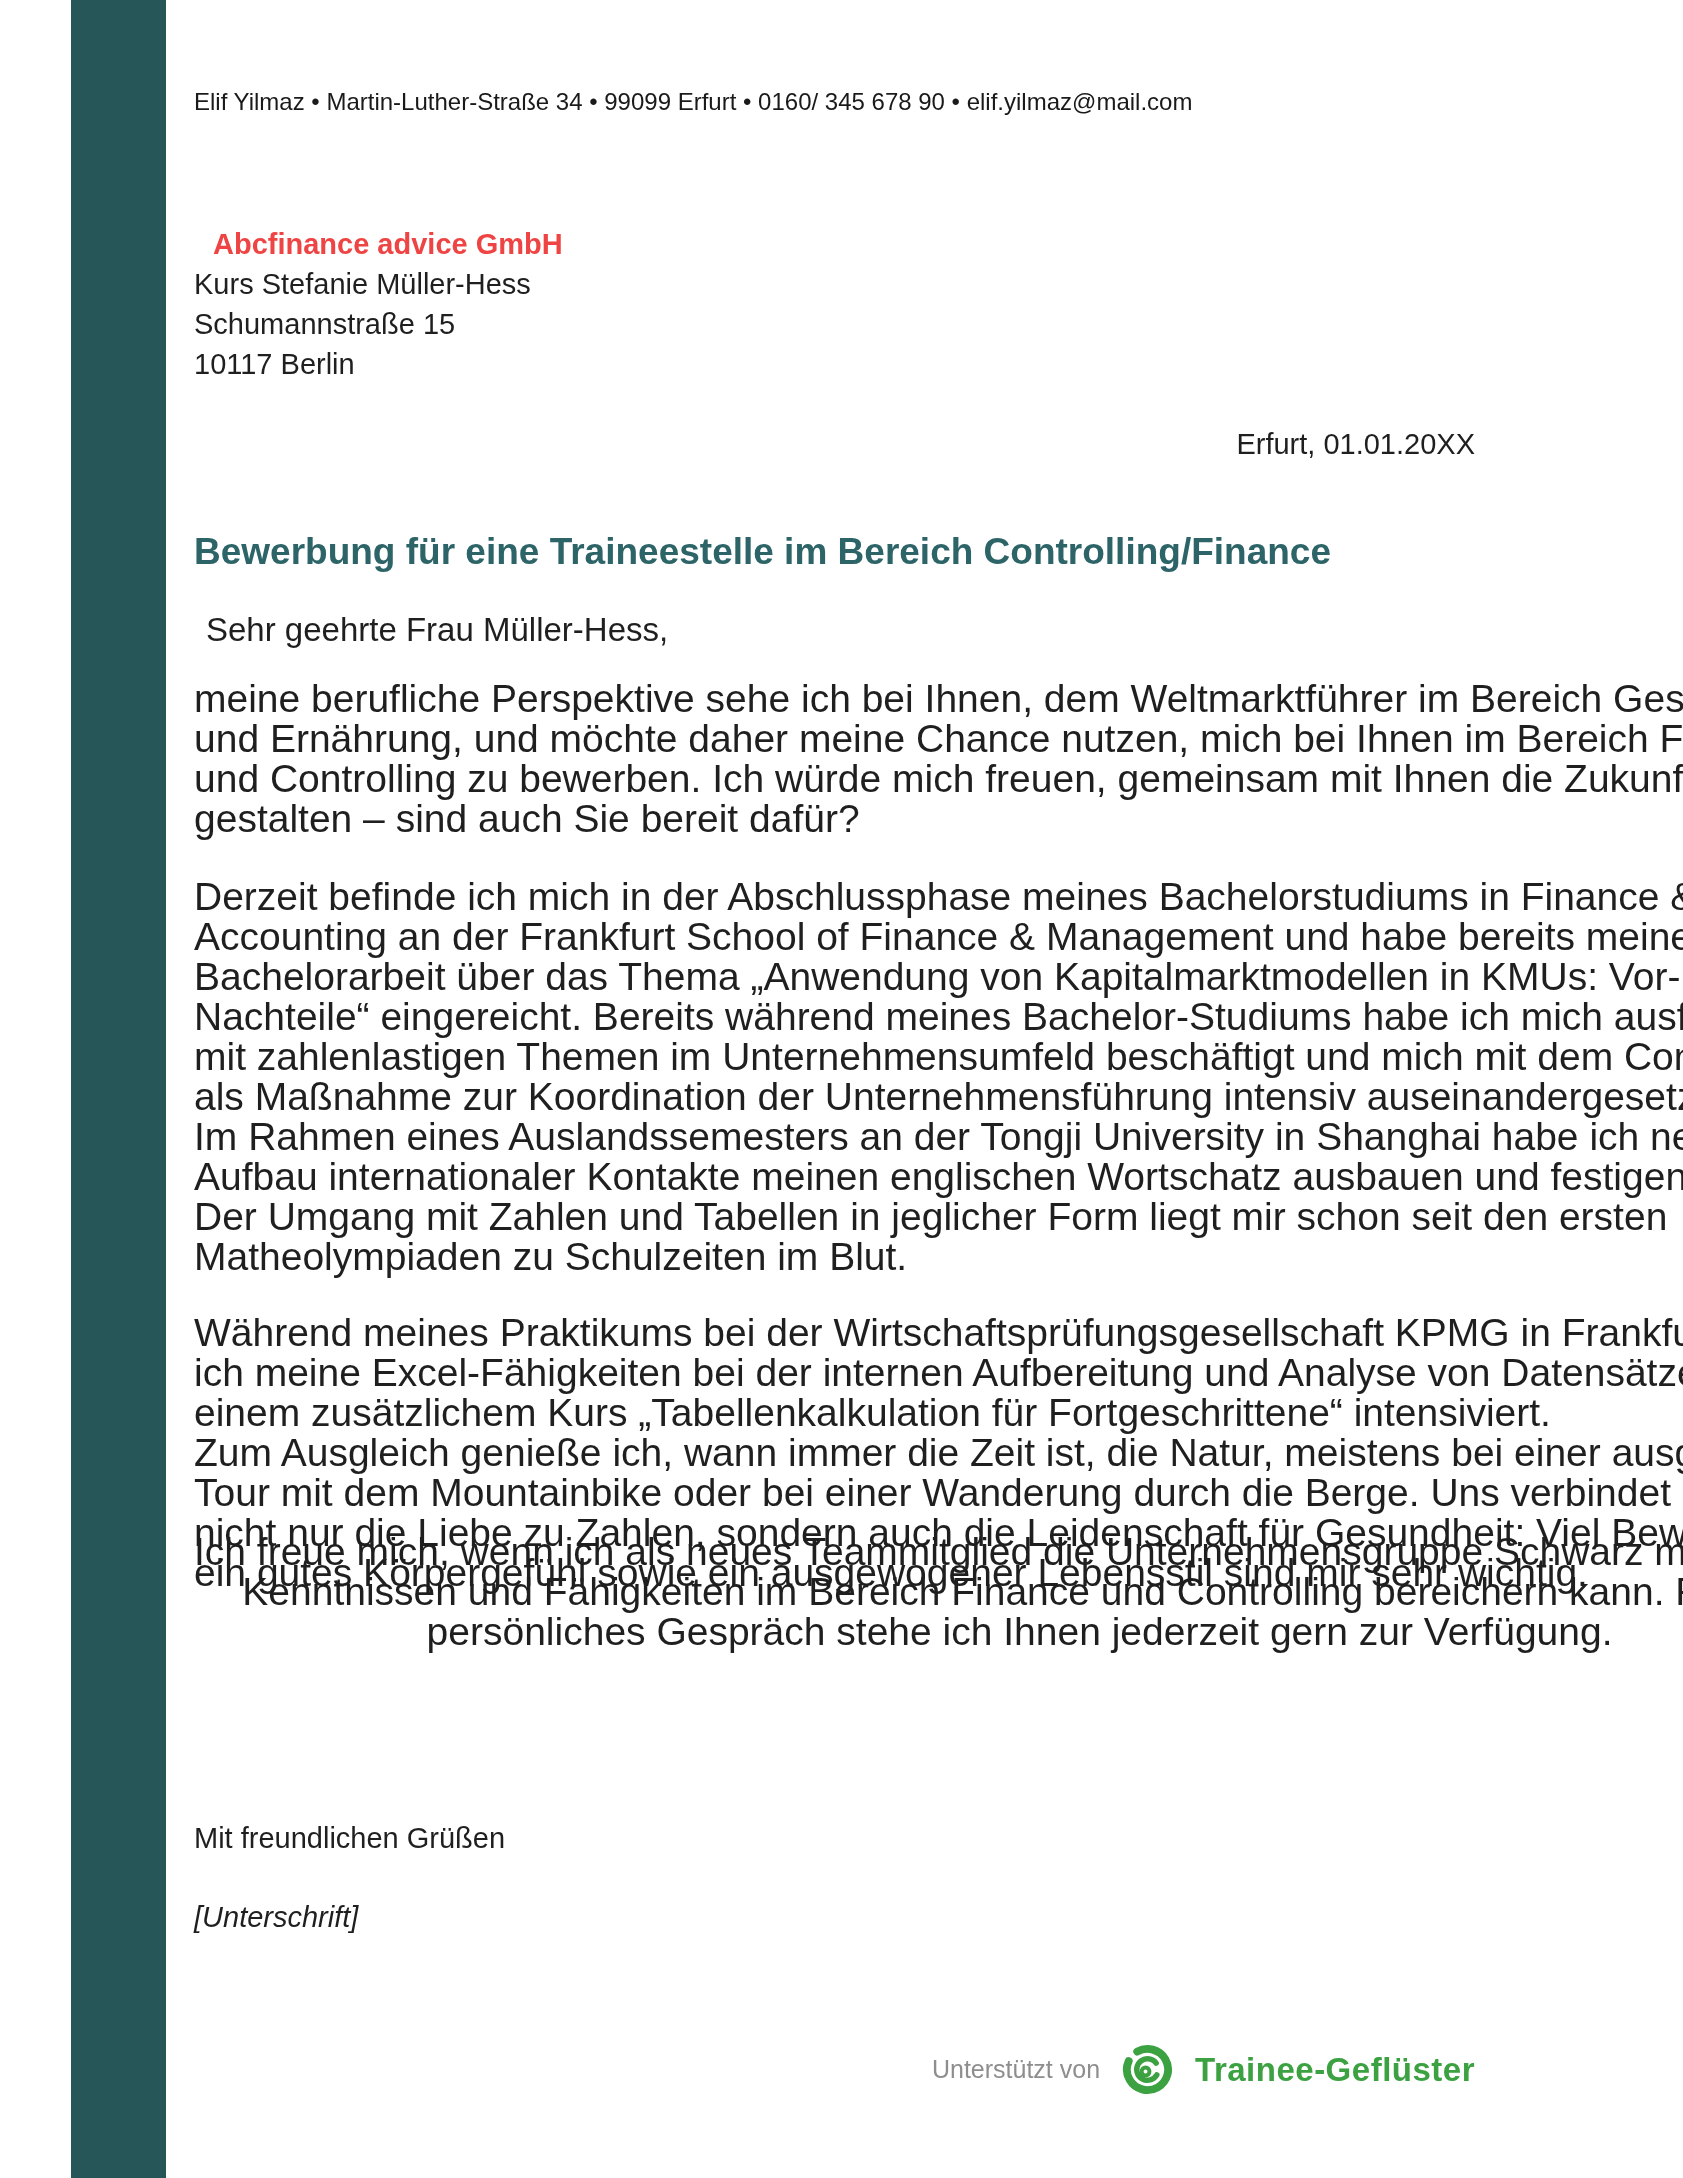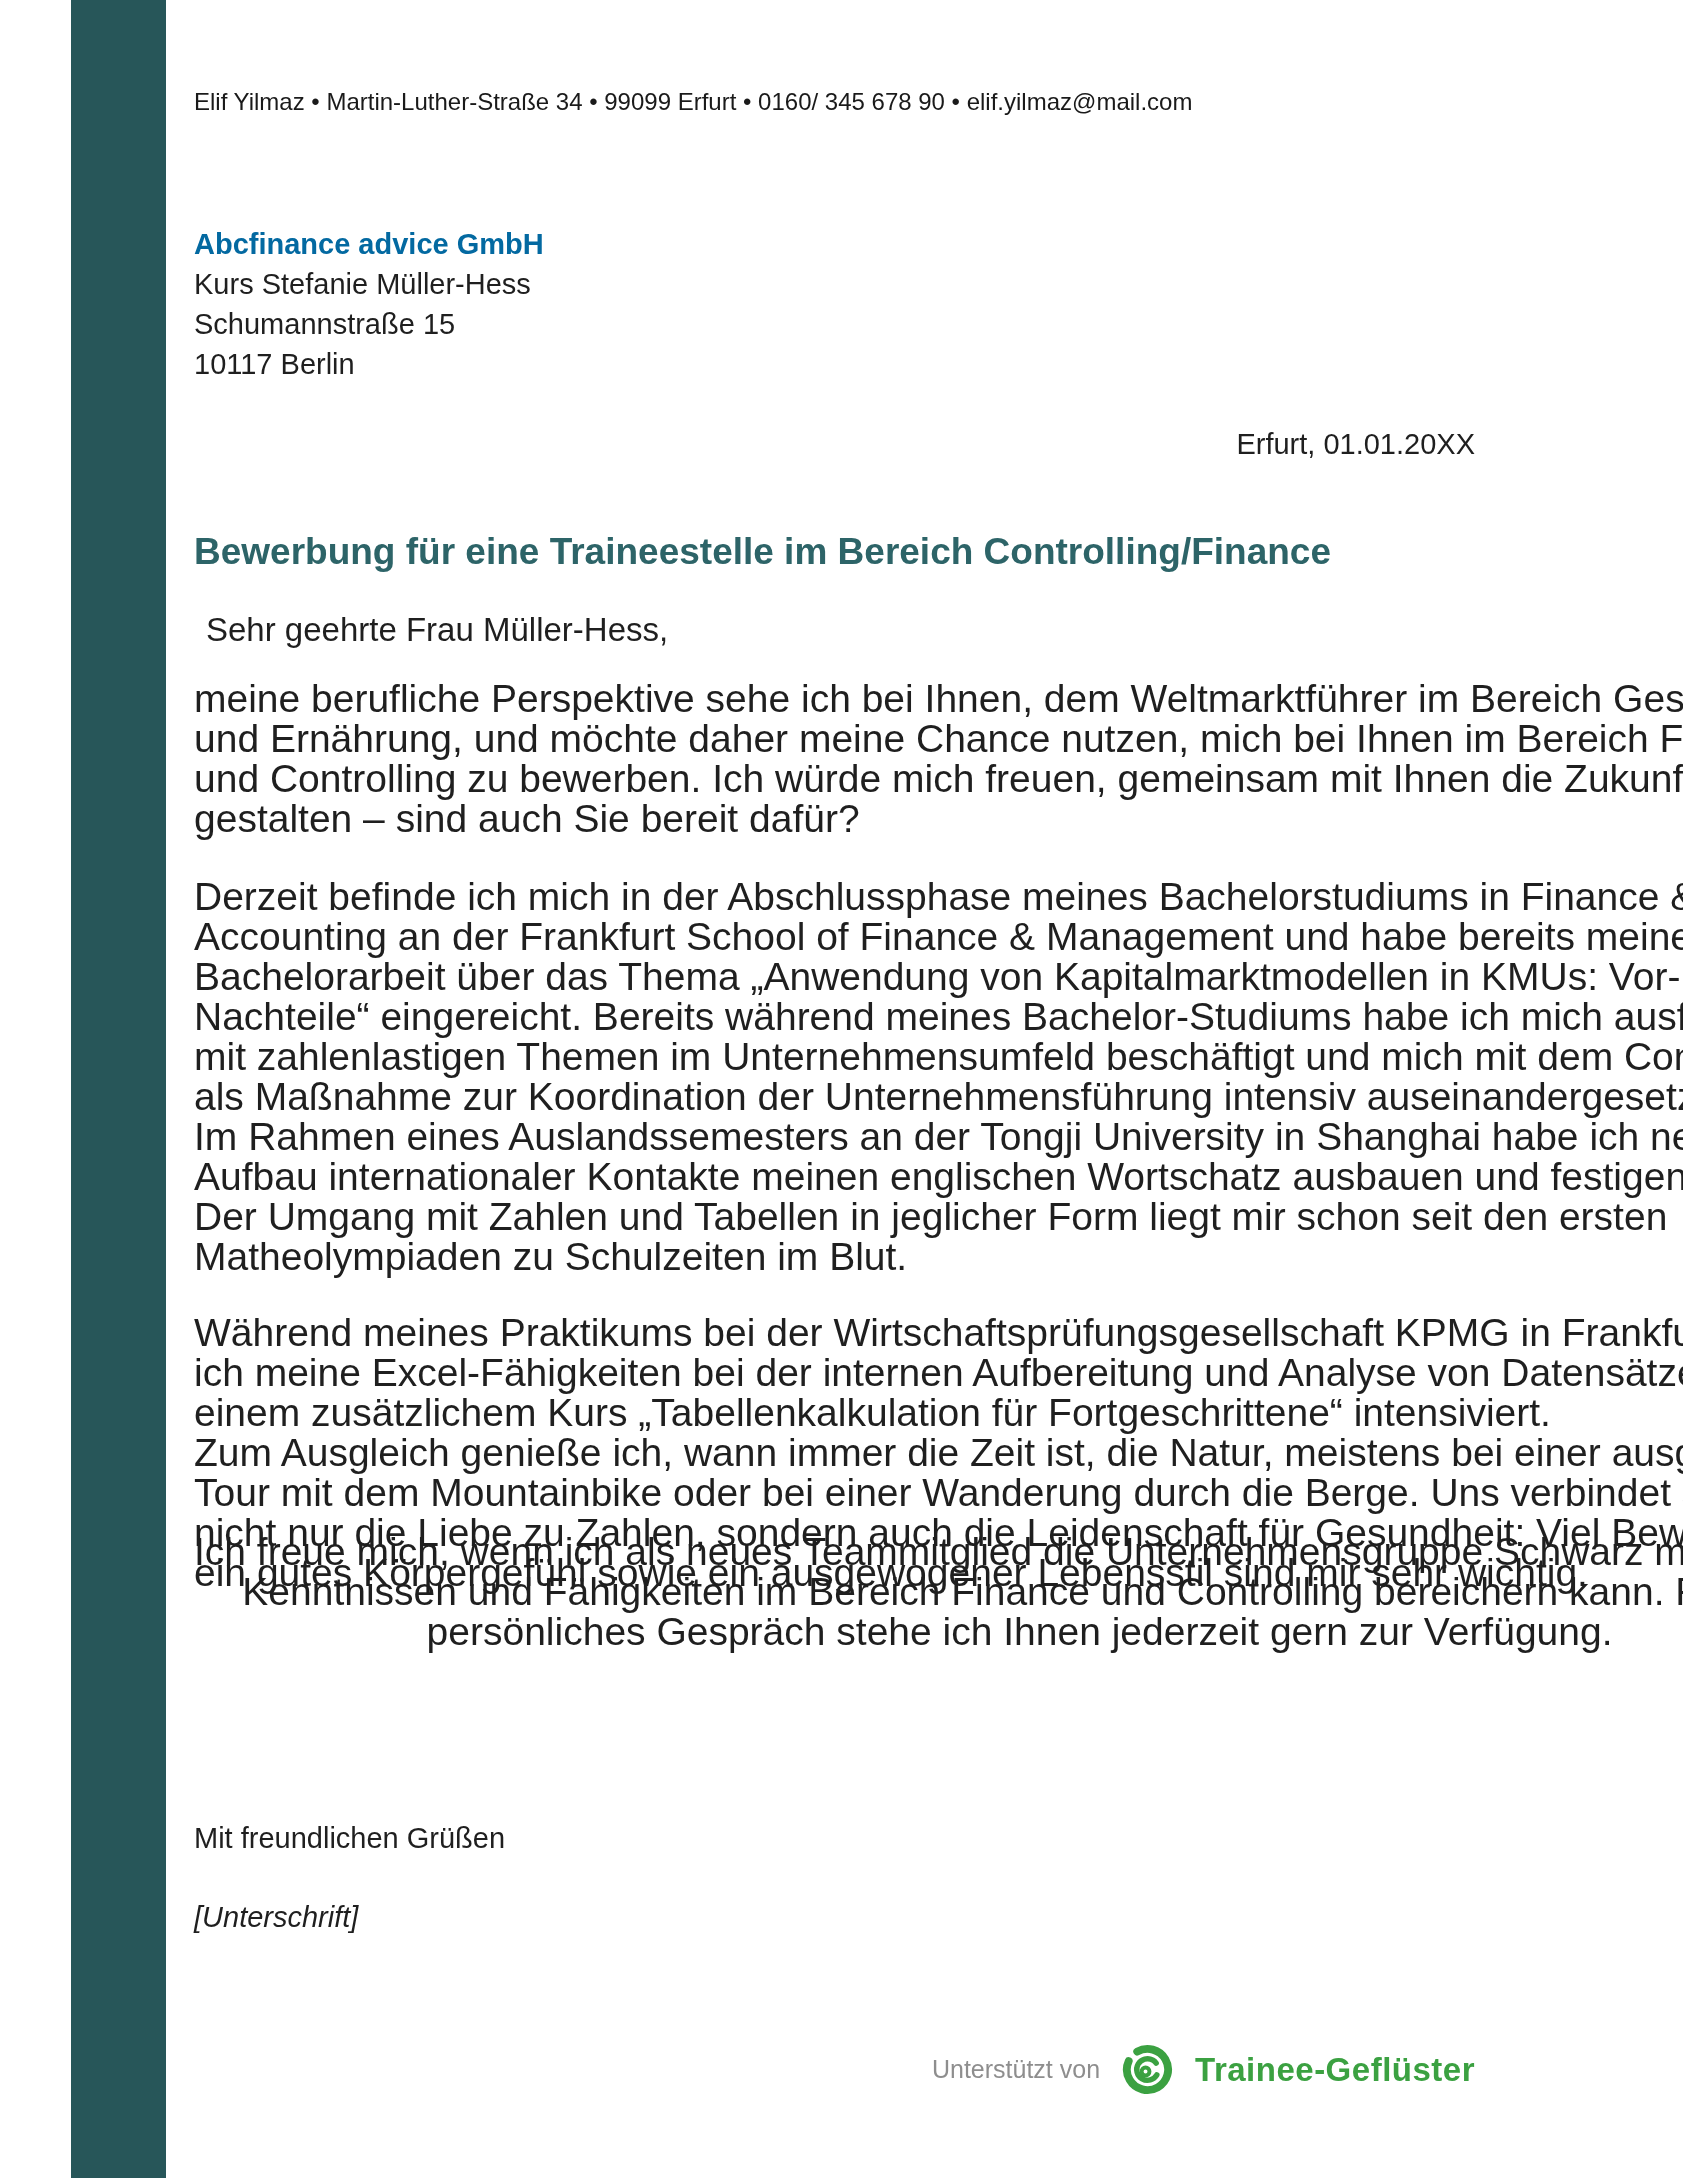--- a/index.html
+++ b/index.html
@@ -38,21 +38,22 @@
   }
   .recipient {
     position: absolute;
     top: 224px;
     left: 0;
     font-size: 29px;
     line-height: 40px;
   }
   .recipient .company {
     font-weight: bold;
-    color: #0369a1;
+    color: #ef4444;
+    margin-left: 19px;
   }
   .date {
     position: absolute;
     top: 424px;
     left: 0;
     width: 100%;
     text-align: right;
     font-size: 29px;
     line-height: 40px;
   }

